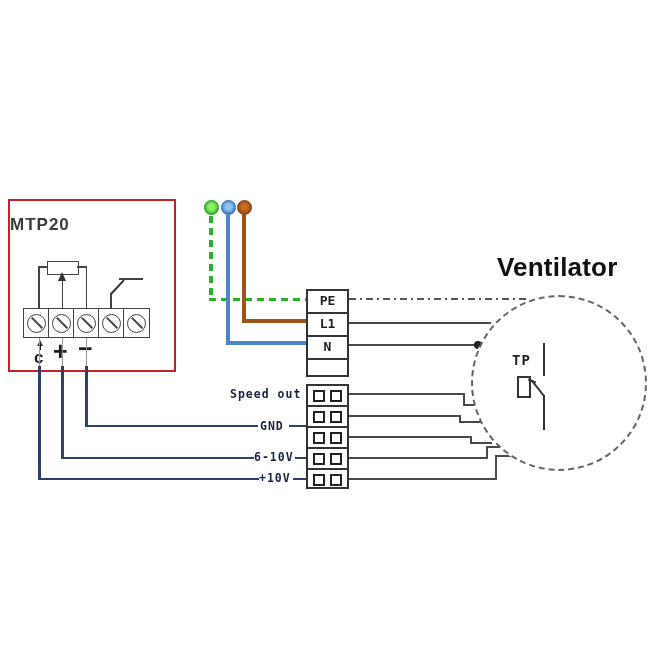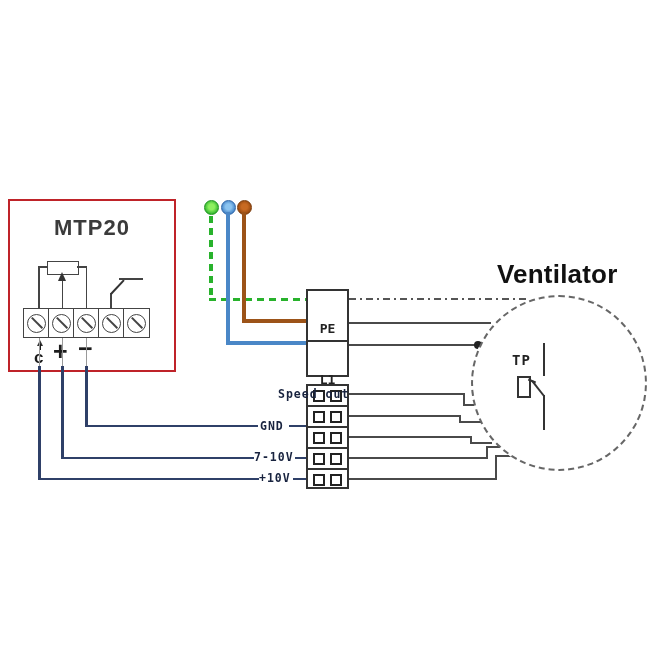--- a/index.html
+++ b/index.html
@@ -17,35 +17,35 @@
   .gdashh{background:repeating-linear-gradient(90deg,#28b22c 0 7px,transparent 7px 12px);}
   .blue{background:#4a87c7;}
   .brown{background:#9c5318;}
   
   .pin{position:absolute;width:13px;height:13px;border-radius:50%;}
   .pin-green{background:radial-gradient(circle at 50% 45%, #8df05f 0 30%, #2db32d 75%);border:1.5px solid #1f941f;}
   .pin-blue{background:radial-gradient(circle at 50% 45%, #8cc4f0 0 30%, #3f7fc4 75%);border:1.5px solid #2f66a8;}
   .pin-brown{background:radial-gradient(circle at 50% 45%, #c86a22 0 30%, #93460e 75%);border:1.5px solid #7a3a0a;}
   
   #potbox{position:absolute;left:8px;top:199px;width:164px;height:169px;border:2.5px solid #bf2329;background:#fff;}
-  #mtp20{position:absolute;left:0;right:0;top:14px;text-align:center;font-weight:700;font-size:22px;
+  #mtp20{position:absolute;left:0;right:0;top:14px;text-align:left;font-weight:700;font-size:17px;
          color:#3b3b3b;letter-spacing:1px;}
   .lead{position:absolute;background:#444;}
   #resistor{position:absolute;left:47px;top:261px;width:30px;height:12px;border:1.5px solid #444;background:#fff;}
   .tri-up{position:absolute;width:0;height:0;border-left:4px solid transparent;border-right:4px solid transparent;border-bottom:9px solid #333;}
   #tstrip{position:absolute;left:25px;top:308px;width:125px;height:30px;display:flex;}
   .tcell{flex:1;border:1.6px solid #444;display:flex;align-items:center;justify-content:center;background:#fff;margin-left:-1.6px;}
   .screw{width:17px;height:17px;border:1.6px solid #444;border-radius:50%;position:relative;}
   .screw::after{content:"";position:absolute;left:50%;top:50%;width:1.8px;height:15px;background:#444;
                 transform:translate(-50%,-50%) rotate(-45deg);}
   .tsym{position:absolute;color:#1c1c1c;font-weight:700;}
   
   #pblock{position:absolute;left:306px;top:289px;width:43px;height:88px;border:2px solid #333;background:#fff;box-sizing:border-box;}
   .pcell{height:21px;border-bottom:2px solid #333;text-align:center;font-family:"DejaVu Sans Mono",monospace;
-         font-weight:700;font-size:13px;color:#222;line-height:20px;margin-top:28px;}
+         font-weight:700;font-size:13px;color:#222;line-height:20px;}
   .pcell:last-child{border-bottom:none;}
   #sblock{position:absolute;left:306px;top:384px;width:43px;height:105px;border:2px solid #333;background:#fff;box-sizing:border-box;}
   .srow{height:19px;border-bottom:2px solid #333;display:flex;align-items:center;justify-content:space-evenly;}
   .srow:last-child{border-bottom:none;}
   .sq{width:8px;height:8px;border:2.2px solid #222;background:#fff;}
   .siglabel{position:absolute;font-family:"DejaVu Sans Mono",monospace;font-weight:700;font-size:11.5px;
             color:#18233f;letter-spacing:1px;white-space:nowrap;}
   
   #fan{position:absolute;left:471px;top:295px;width:172px;height:172px;border:2px dashed #666;border-radius:50%;background:#fff;}
   #ecm{position:absolute;left:557px;top:367px;font-family:"DejaVu Sans Mono",monospace;font-weight:700;
@@ -54,21 +54,21 @@
       font-size:14px;color:#222;letter-spacing:1px;}
   #tprect{position:absolute;left:517px;top:376px;width:10px;height:18px;border:2px solid #333;background:#fff;}
   .dot{position:absolute;width:8px;height:8px;border-radius:50%;background:#222;}
   .blade{position:absolute;width:2px;background:#333;}
 </style>
 </head>
 <body>
 
 <div id="stage">
 
-  <div class="title" style="left:497px;top:259px;font-size:26px;">Ventilator</div>
+  <div class="title" style="left:497px;top:252px;font-size:26px;">Ventilator</div>
 
   <div id="potbox">
     <div id="mtp20">MTP20</div>
   </div>
 
   <div id="resistor"></div>
   <div class="lead" style="left:38px;top:266px;width:9px;height:1.6px;"></div>
   <div class="lead" style="left:38px;top:266px;width:1.6px;height:42px;"></div>
   <div class="lead" style="left:77px;top:266px;width:10px;height:1.6px;"></div>
   <div class="lead" style="left:85.5px;top:266px;width:1.6px;height:42px;"></div>
@@ -143,23 +143,23 @@
     <div class="srow">
         <span class="sq"></span>
         <span class="sq"></span>
       </div>
     <div class="srow">
         <span class="sq"></span>
         <span class="sq"></span>
       </div>
   </div>
 
-  <div class="siglabel" style="left:230px;top:387px;width:70px;text-align:right;margin-left:48px;">Speed out</div>
+  <div class="siglabel" style="left:230px;top:387px;width:70px;text-align:right;">Speed out</div>
   <div class="siglabel" style="left:260px;top:419px;">GND</div>
-  <div class="siglabel" style="left:254px;top:450px;">7-10V</div>
+  <div class="siglabel" style="left:254px;top:450px;">6-10V</div>
   <div class="siglabel" style="left:259px;top:471px;">+10V</div>
 
   <div class="w stub" style="left:38.6px;top:338px;width:1.2px;height:29px;"></div>
   <div class="w stub" style="left:61.6px;top:338px;width:1.2px;height:29px;"></div>
   <div class="w stub" style="left:85.6px;top:338px;width:1.2px;height:29px;"></div>
   <div class="w navy" style="left:38px;top:366px;width:2.5px;height:114px;"></div>
   <div class="w navy" style="left:38px;top:477.5px;width:221px;height:2.5px;"></div>
   <div class="w navy" style="left:61px;top:366px;width:2.5px;height:93px;"></div>
   <div class="w navy" style="left:61px;top:456.5px;width:193px;height:2.5px;"></div>
   <div class="w navy" style="left:85px;top:366px;width:2.5px;height:61px;"></div>

